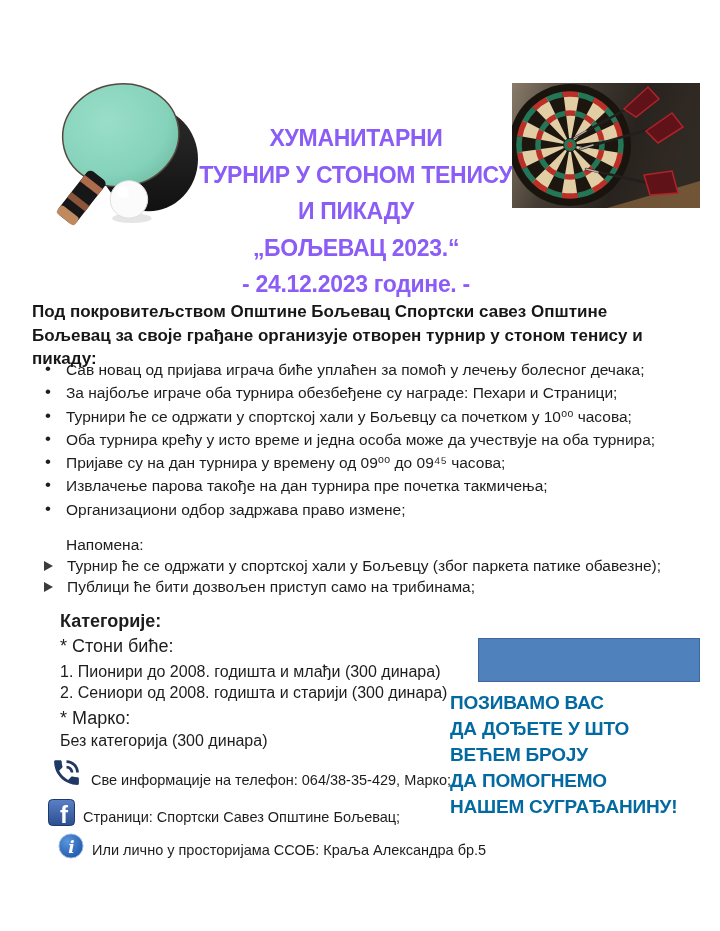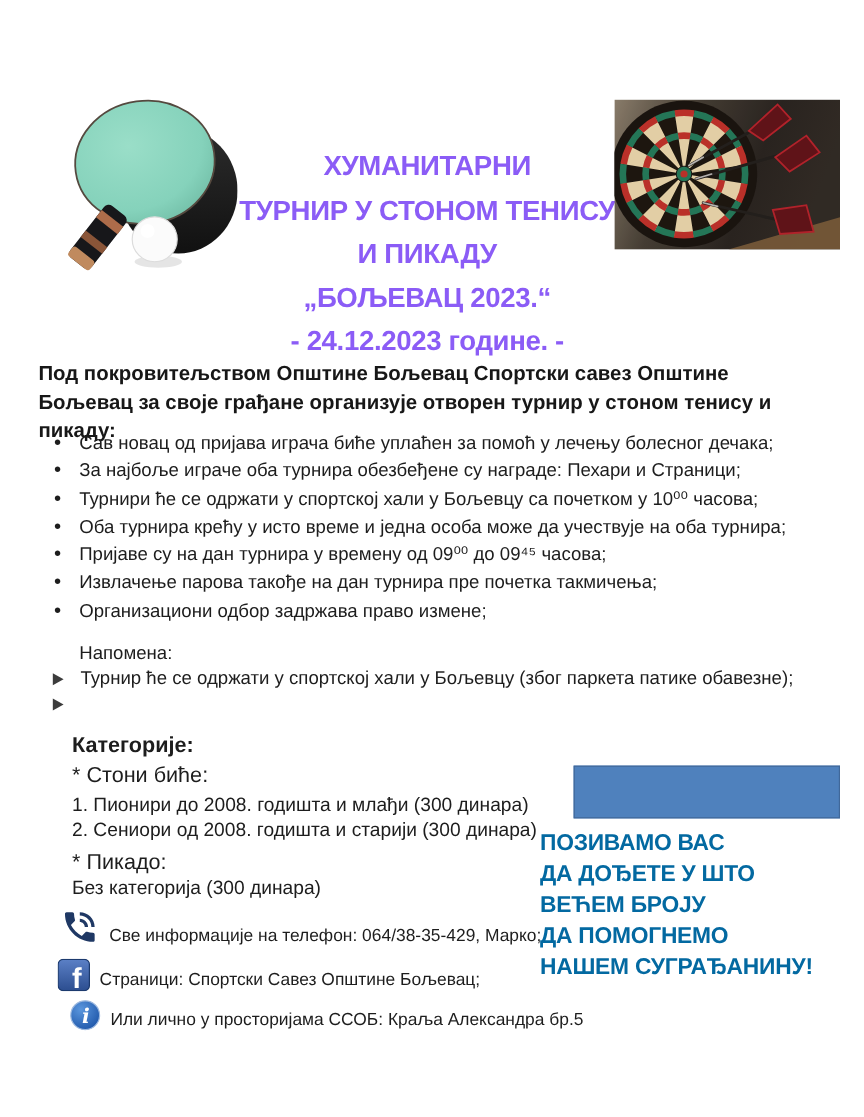--- a/index.html
+++ b/index.html
@@ -152,29 +152,30 @@
   </ul>
 
   <div class="note-heading">Напомена:</div>
   <ul class="note-list">
     <li>
       <span class="arrow-ic"></span>
       <span>Турнир ће се одржати у спортској хали у Бољевцу (због паркета патике обавезне);</span>
     </li>
     <li>
       <span class="arrow-ic"></span>
+      <span>Публици ће бити дозвољен приступ само на трибинама;</span>
     </li>
   </ul>
 
   <div class="cat">
     <div class="cat-heading">Категорије:</div>
     <div class="cat-sub">* Стони биће:</div>
     <div class="cat-item first">1. Пионири до 2008. годишта и млађи (300 динара)</div>
     <div class="cat-item">2. Сениори од 2008. годишта и старији (300 динара)</div>
-    <div class="cat-sub second">* Пикадо:</div>
+    <div class="cat-sub second">* Марко:</div>
     <div class="cat-item last">Без категорија (300 динара)</div>
   </div>
 
   <div class="contact-row row-phone">
     <svg width="33" height="33" viewBox="0 0 24 24" aria-hidden="true">
       <path fill="#1f3864" d="M6.62 10.79c1.44 2.83 3.76 5.14 6.59 6.59l2.2-2.21c.27-.27.67-.36 1.02-.24 1.12.37 2.33.57 3.57.57.55 0 1 .45 1 1V20c0 .55-.45 1-1 1-9.39 0-17-7.61-17-17 0-.55.45-1 1-1h3.5c.55 0 1 .45 1 1 0 1.25.2 2.45.57 3.57.11.35.03.74-.25 1.02l-2.2 2.2z"></path>
       <path fill="#1f3864" d="M19 12h2c0-4.97-4.03-9-9-9v2c3.87 0 7 3.13 7 7z"></path>
       <path fill="#1f3864" d="M15 12h2c0-2.76-2.24-5-5-5v2c1.66 0 3 1.34 3 3z"></path>
     </svg>
     <span class="txt">Све информације на телефон: 064/38-35-429, Марко;</span>

